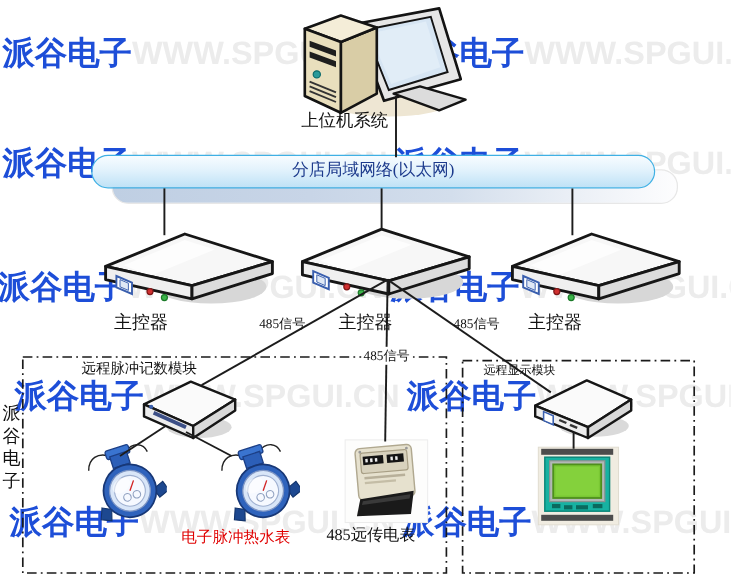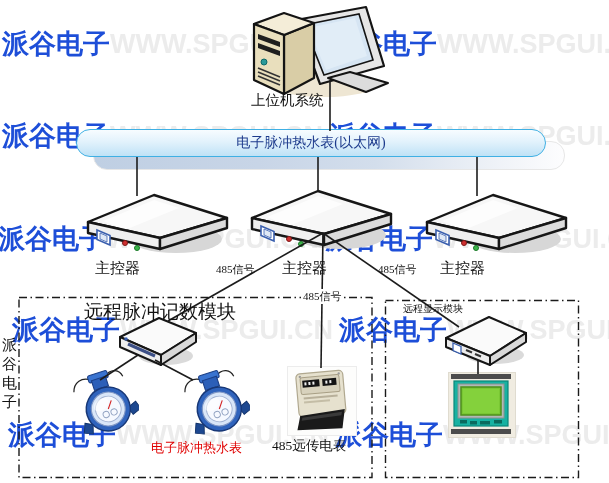--- a/index.html
+++ b/index.html
@@ -115,21 +115,21 @@
           <rect x="22" y="49" width="7" height="3.5" fill="#0a6a5e"></rect>
         <rect x="32" y="49" width="10" height="3.5" fill="#0a6a5e"></rect>
           <rect x="46" y="48" width="8" height="3.5" fill="#0a6a5e"></rect>
         <rect x="3" y="57" width="60" height="5" fill="#4c4c4c"></rect>
       </g>
     </defs>
   </svg>
 
   <div class="shadow-bar"></div>
   <div class="net-bar">
-    <span style="color:#1c3a8c">电子脉冲热水表(以太网)</span>
+    <span style="color:#1c3a8c">分店局域网络(以太网)</span>
   </div>
 
   <svg class="icon" style="left:236px;top:4px" width="162" height="96" viewBox="0 0 162 96">
     <ellipse cx="88" cy="82" rx="50" ry="11" fill="#eee6d3"></ellipse>
     <polygon points="60,16 130,3 148,62 84,80" fill="#e6e6e6" stroke="#141414" stroke-width="2.2" stroke-linejoin="round"></polygon>
     <polygon points="68,21 123,10 137,56 88,71" fill="#d6e5f3" stroke="#141414" stroke-width="1.6"></polygon>
     <polygon points="72,24 119,14 131,52 90,66" fill="#e8f1fa" opacity="0.6"></polygon>
     <polygon points="92,74 114,68 152,79 130,88" fill="#dcdcdc" stroke="#141414" stroke-width="2" stroke-linejoin="round"></polygon>
     <polygon points="48,31 78,19 78,74 48,90" fill="#d9cda6" stroke="#141414" stroke-width="2.2" stroke-linejoin="round"></polygon>
     <polygon points="18,20 48,9 78,19 48,31" fill="#f4edd8" stroke="#141414" stroke-width="2.2" stroke-linejoin="round"></polygon>
@@ -191,21 +191,21 @@
   <div class="lbl" style="left:251px;top:91px;width:120px;font-size:14.5px">上位机系统</div>
 
   <div class="lbl" style="left:95px;top:259px;width:80px;font-size:15px">主控器</div>
   <div class="lbl" style="left:282px;top:259px;width:80px;font-size:15px">主控器</div>
   <div class="lbl" style="left:440px;top:259px;width:80px;font-size:15px">主控器</div>
 
   <div class="lbl" style="left:216px;top:262px;width:48px;font-size:11px">485信号</div>
   <div class="lbl" style="left:378px;top:262px;width:48px;font-size:11px">485信号</div>
   <div class="lbl whitebg" style="left:301px;top:289px;font-size:11px">485信号</div>
 
-  <div class="lbl" style="left:84px;top:299px;width:160px;font-size:19px">远程脉冲记数模块</div>
+  <div class="lbl" style="left:68px;top:299px;width:160px;font-size:12px">远程脉冲记数模块</div>
   <div class="lbl" style="left:403px;top:302px;width:160px;font-size:10px">远程显示模块</div>
 
   <div class="lbl" style="left:151px;top:439px;width:100px;font-size:13px;font-weight:normal;color:#e00000">电子脉冲热水表</div>
   <div class="lbl" style="left:272px;top:437px;width:100px;font-size:13.5px;font-weight:normal">485远传电表</div>
 
   <div class="vlab" style="left:1px;top:336px">派谷电子</div>
 
 </div>
 
 </body></html>

